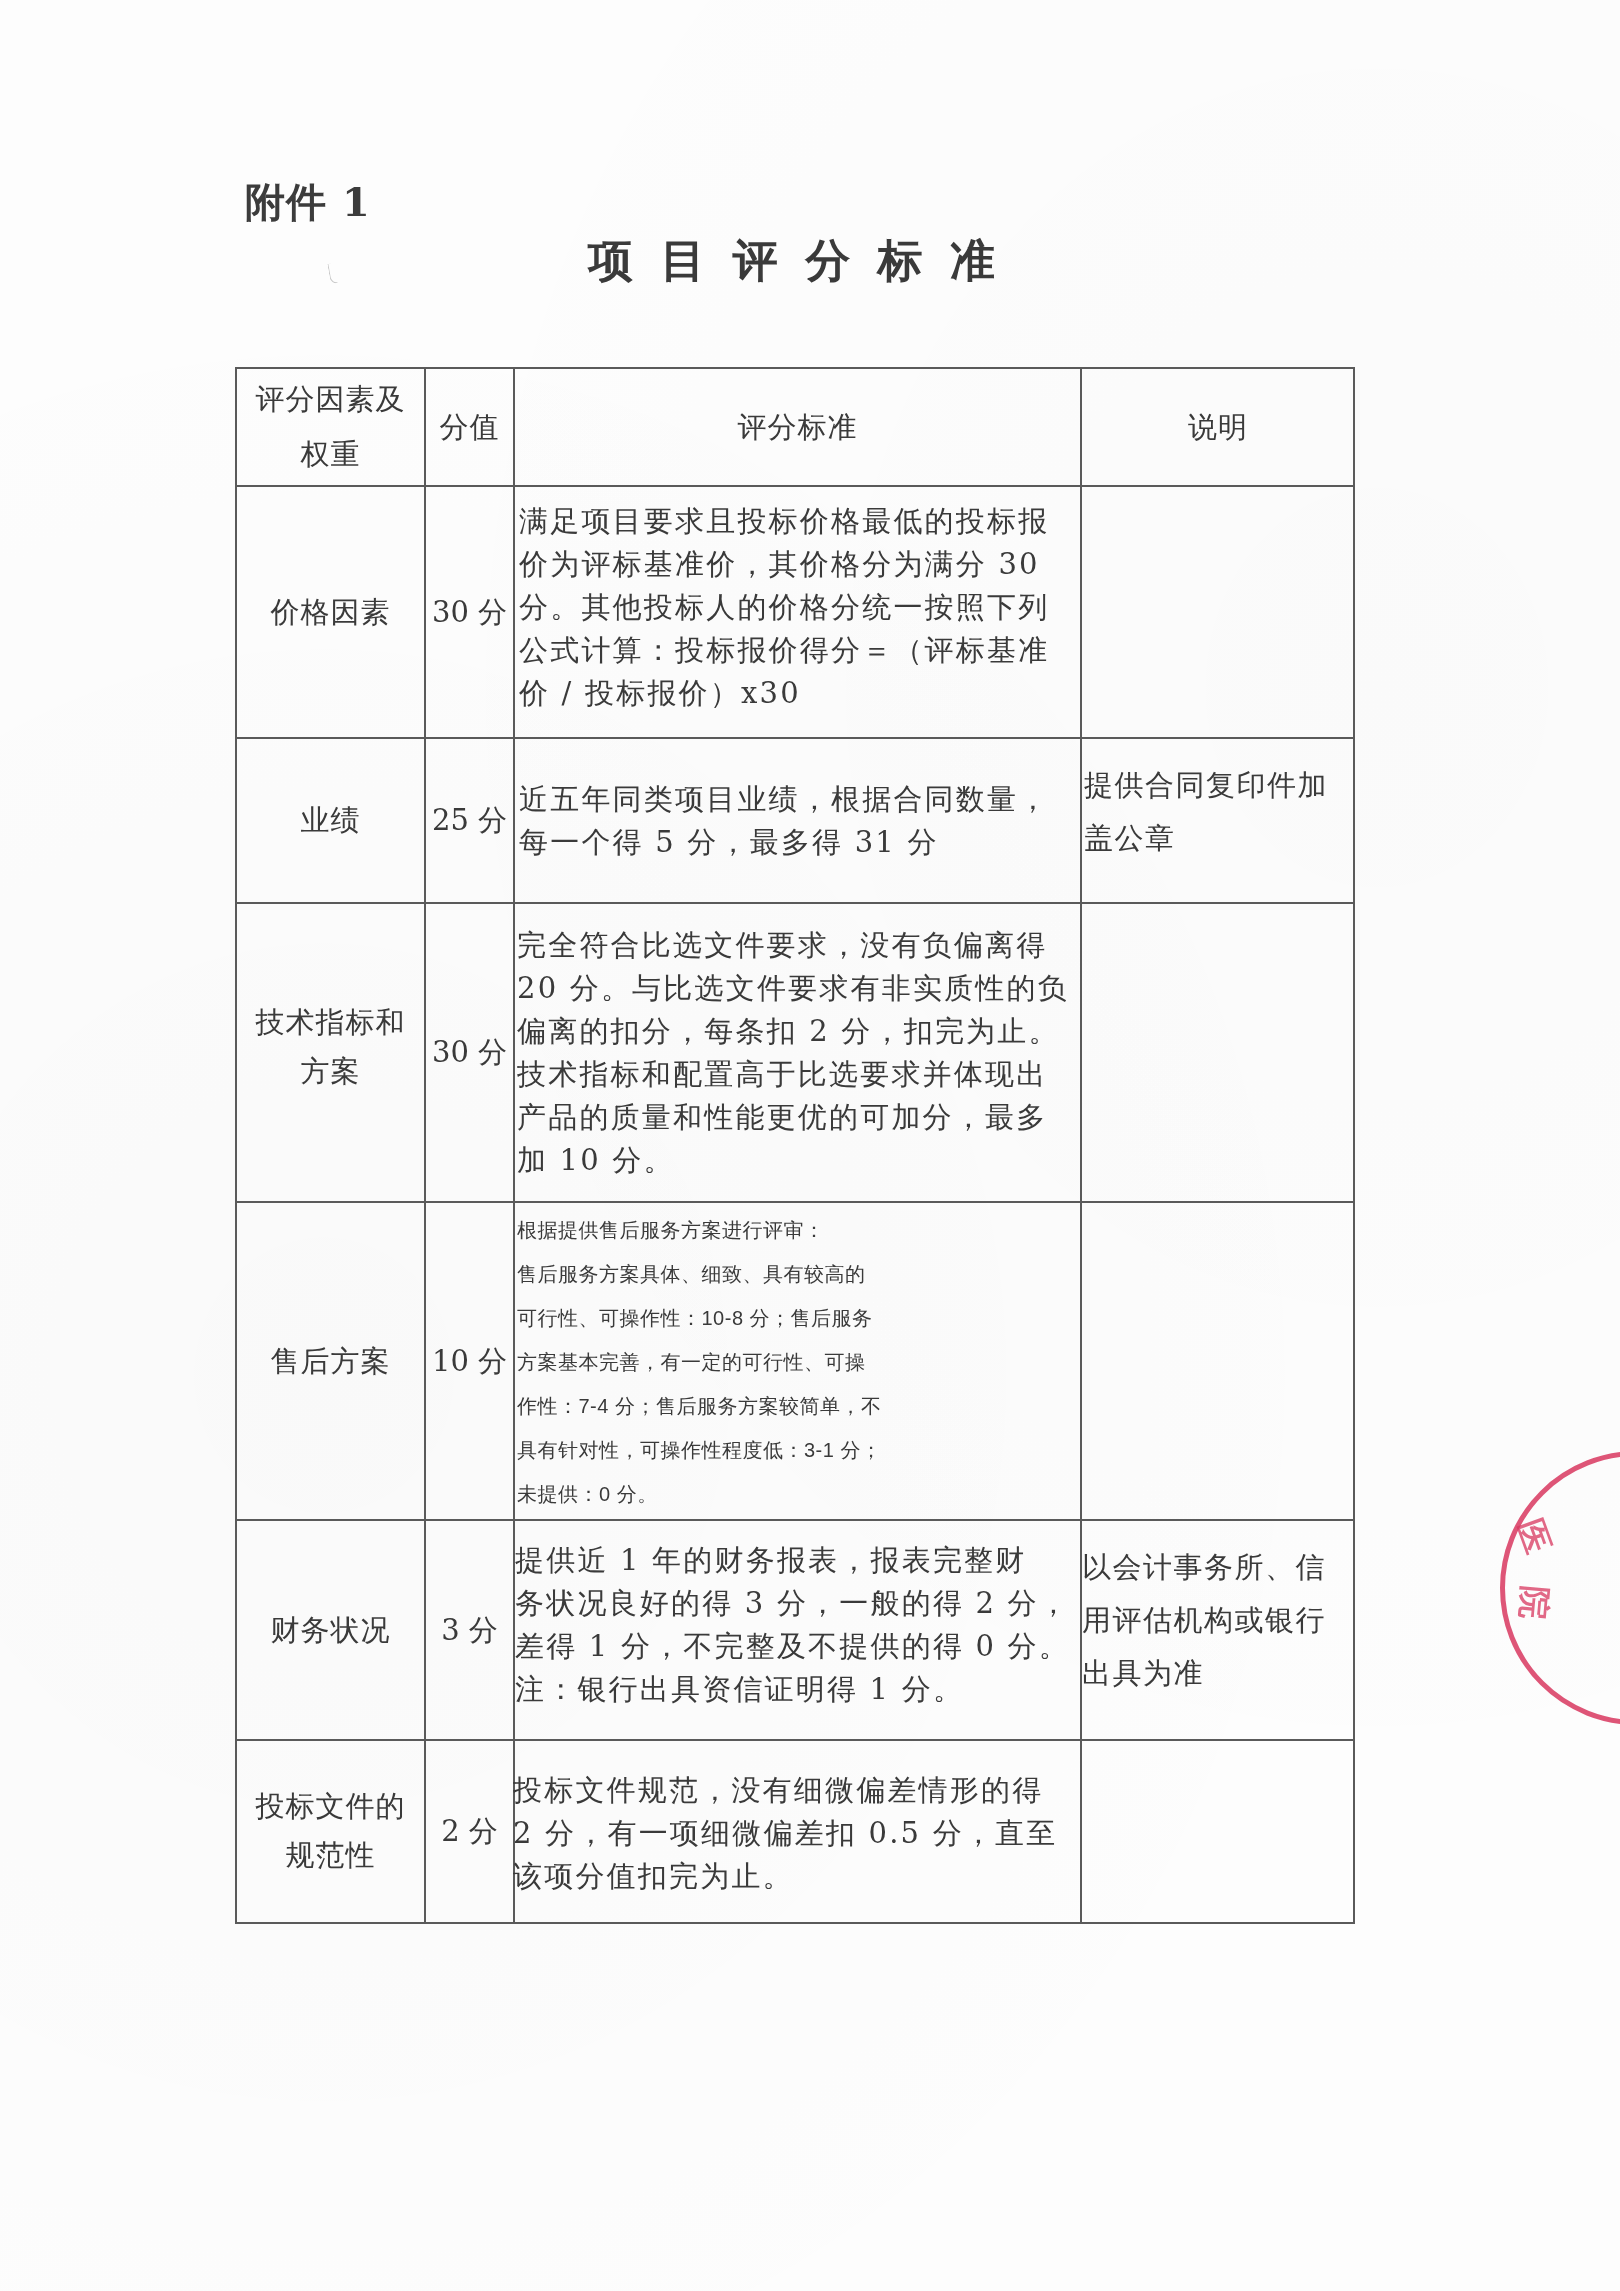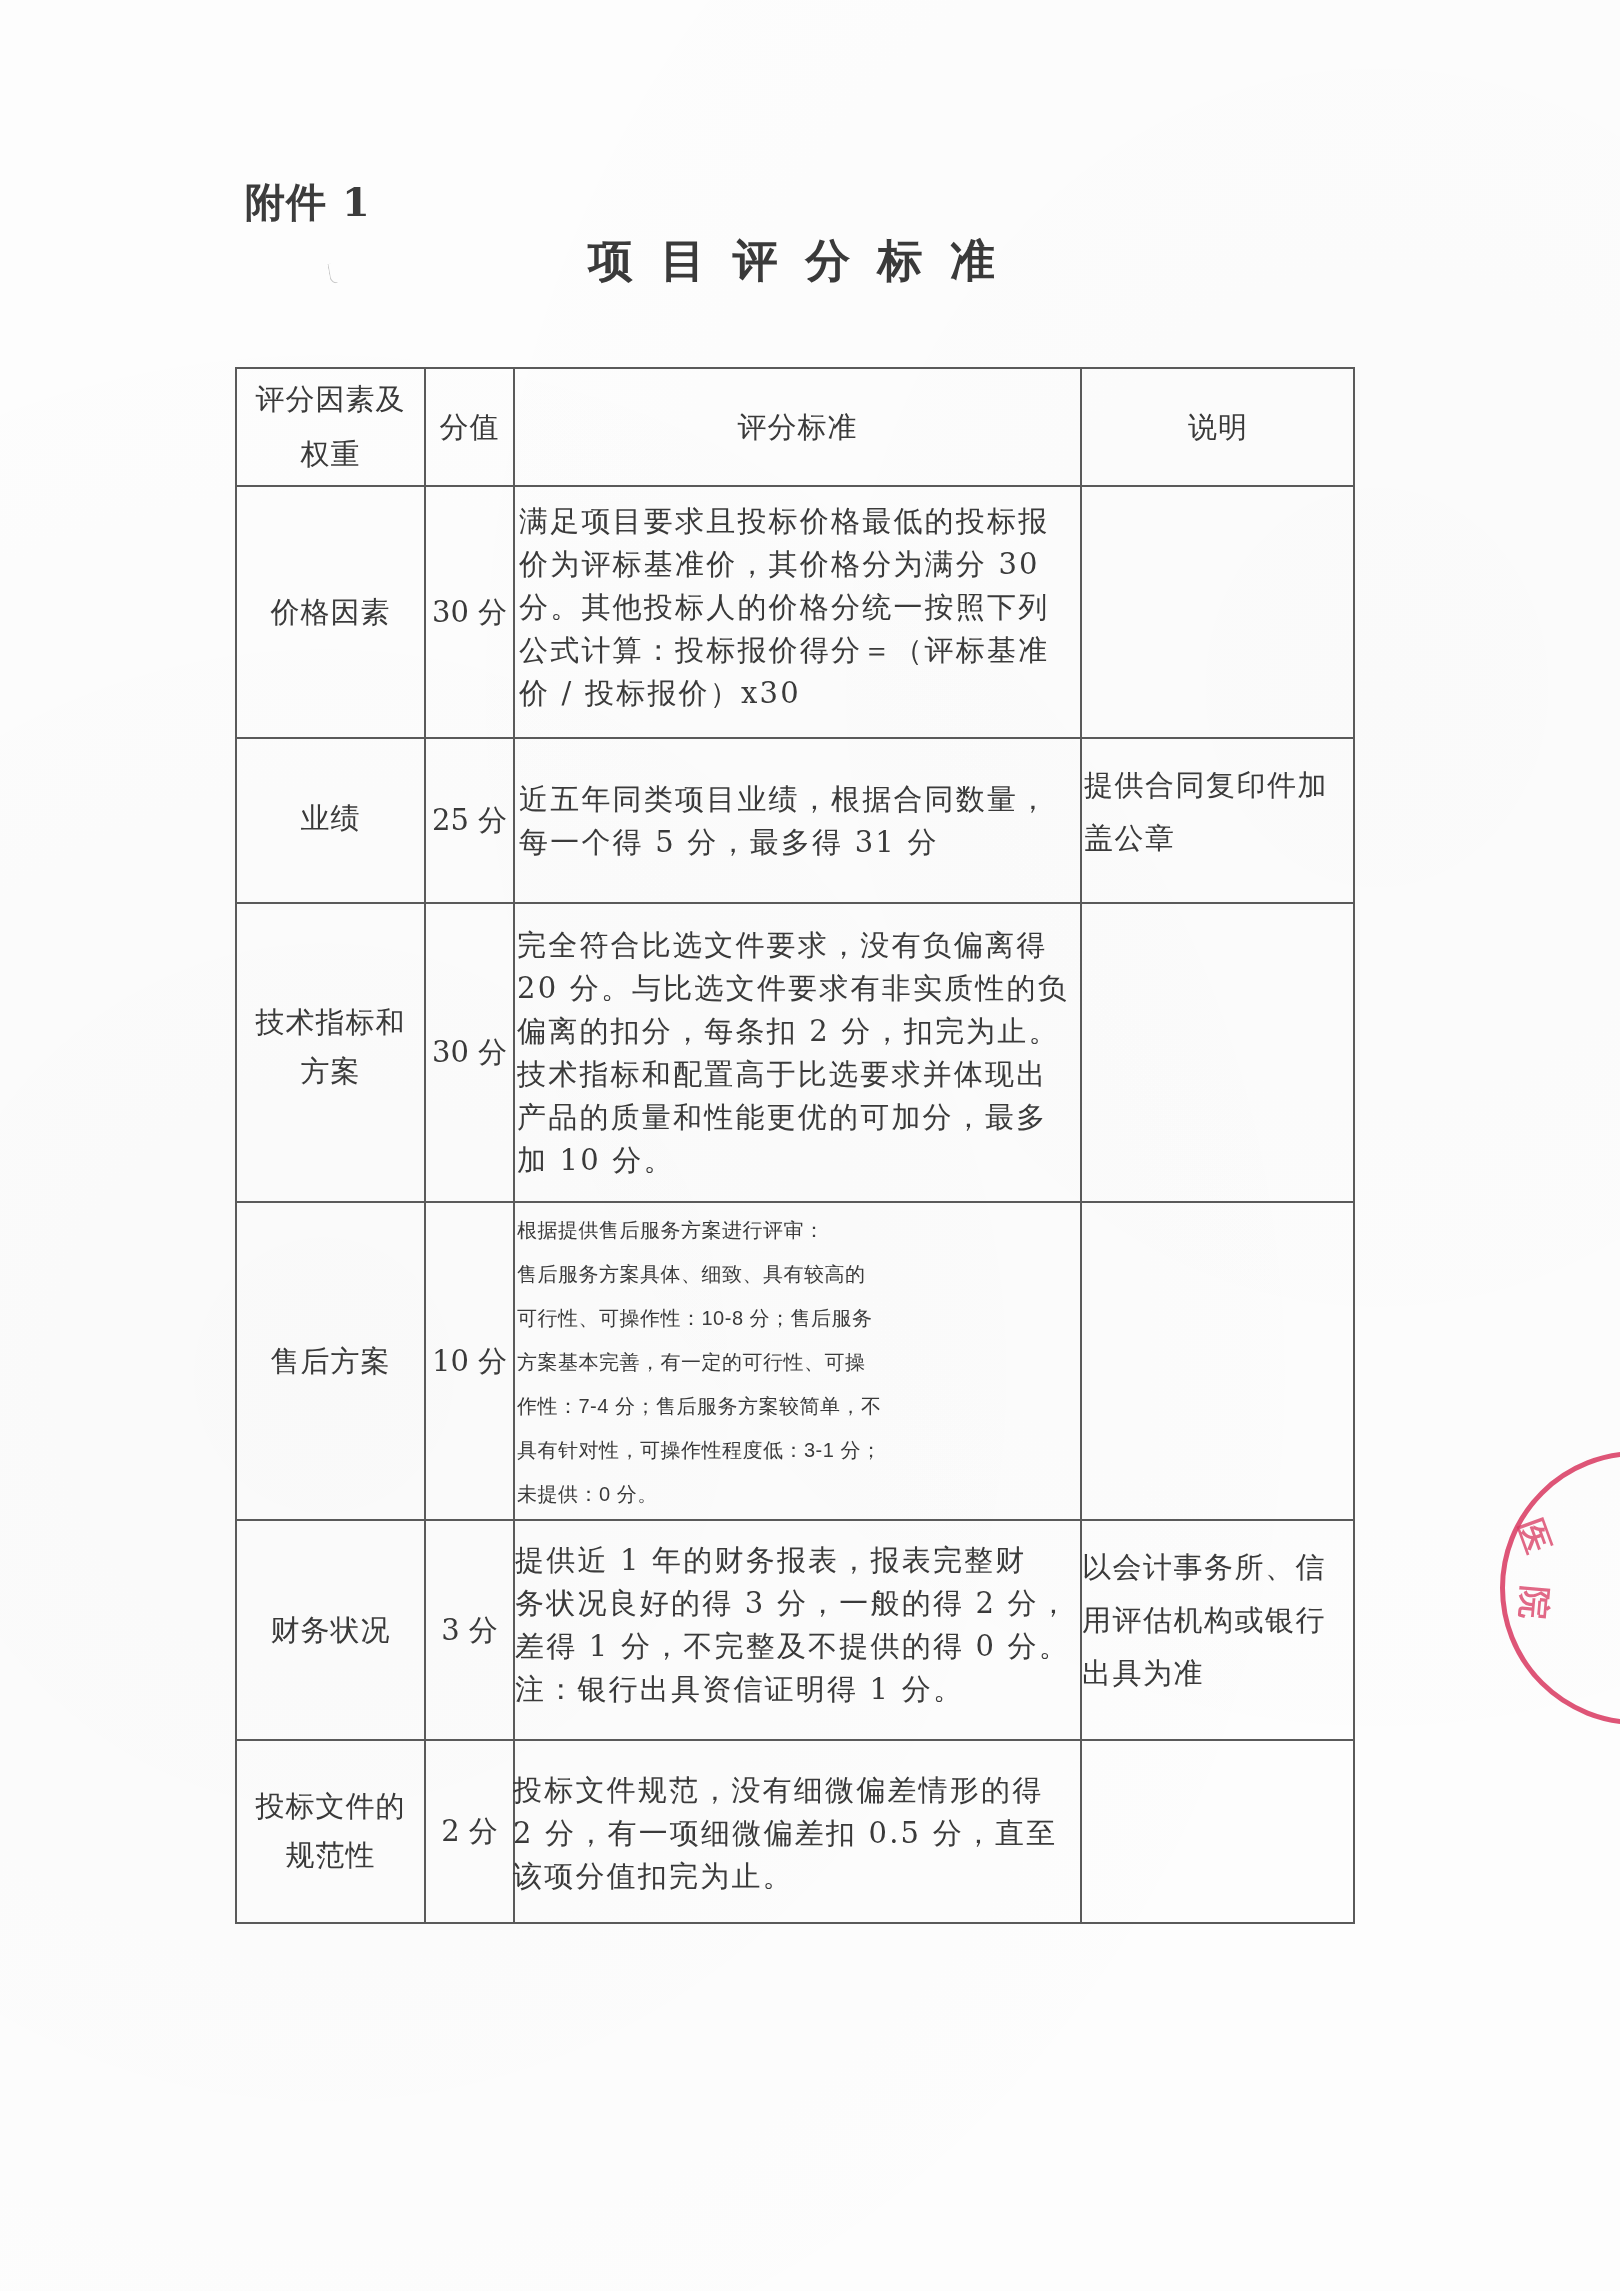--- a/index.html
+++ b/index.html
@@ -190,21 +190,21 @@
     <span class="txt">满足项目要求且投标价格最低的投标报
 价为评标基准价，其价格分为满分 30
 分。其他投标人的价格分统一按照下列
 公式计算：投标报价得分＝（评标基准
 价 / 投标报价）x30</span>
   </div>
   <div class="cell left top" style="left:849px;top:133px;width:270px;height:237px;">
     <span class="txt note"></span>
   </div>
 
-  <div class="cell" style="left:2px;top:372px;width:187px;height:163px;font-family:Liberation Mono, monospace;">
+  <div class="cell" style="left:2px;top:372px;width:187px;height:163px;">
     <span class="txt factor">业绩</span>
   </div>
   <div class="cell" style="left:191px;top:372px;width:87px;height:163px;">
     <span class="txt score">25 分</span>
   </div>
   <div class="cell left" style="left:284px;top:372px;width:561px;height:163px;">
     <span class="txt">近五年同类项目业绩，根据合同数量，
 每一个得 5 分，最多得 31 分</span>
   </div>
   <div class="cell left top" style="left:849px;top:392px;width:270px;height:143px;">

